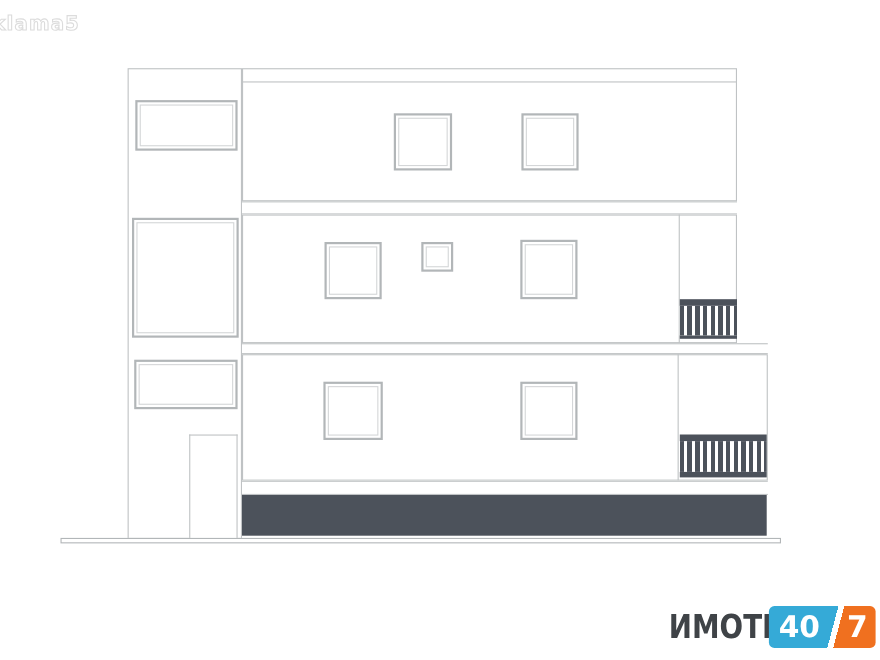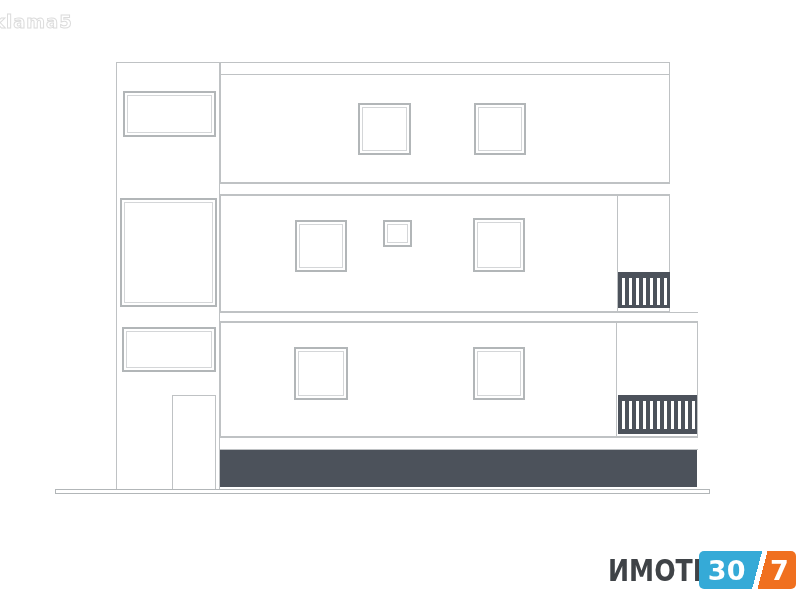--- a/index.html
+++ b/index.html
@@ -85,18 +85,18 @@
     <div class="abs railing rb5" style="left:618px;top:395px;width:79px;height:39px;"></div>
     <div class="abs slab" style="left:220px;top:437px;width:478px;height:13px;"></div>
 
     <div class="abs plinth" style="left:220px;top:450px;width:477px;height:37px;"></div>
     <div class="abs groundline" style="left:55px;top:489px;width:655px;height:5px;"></div>
   </div>
 
   <div>
     <div class="logo-brand">ИМОТИ</div>
     <div class="logo-badge">
-      <span class="badge-num badge-24">30</span>
+      <span class="badge-num badge-24">40</span>
       <span class="badge-num badge-7">7</span>
     </div>
   </div>
 
 </div>
 
 </body></html>

